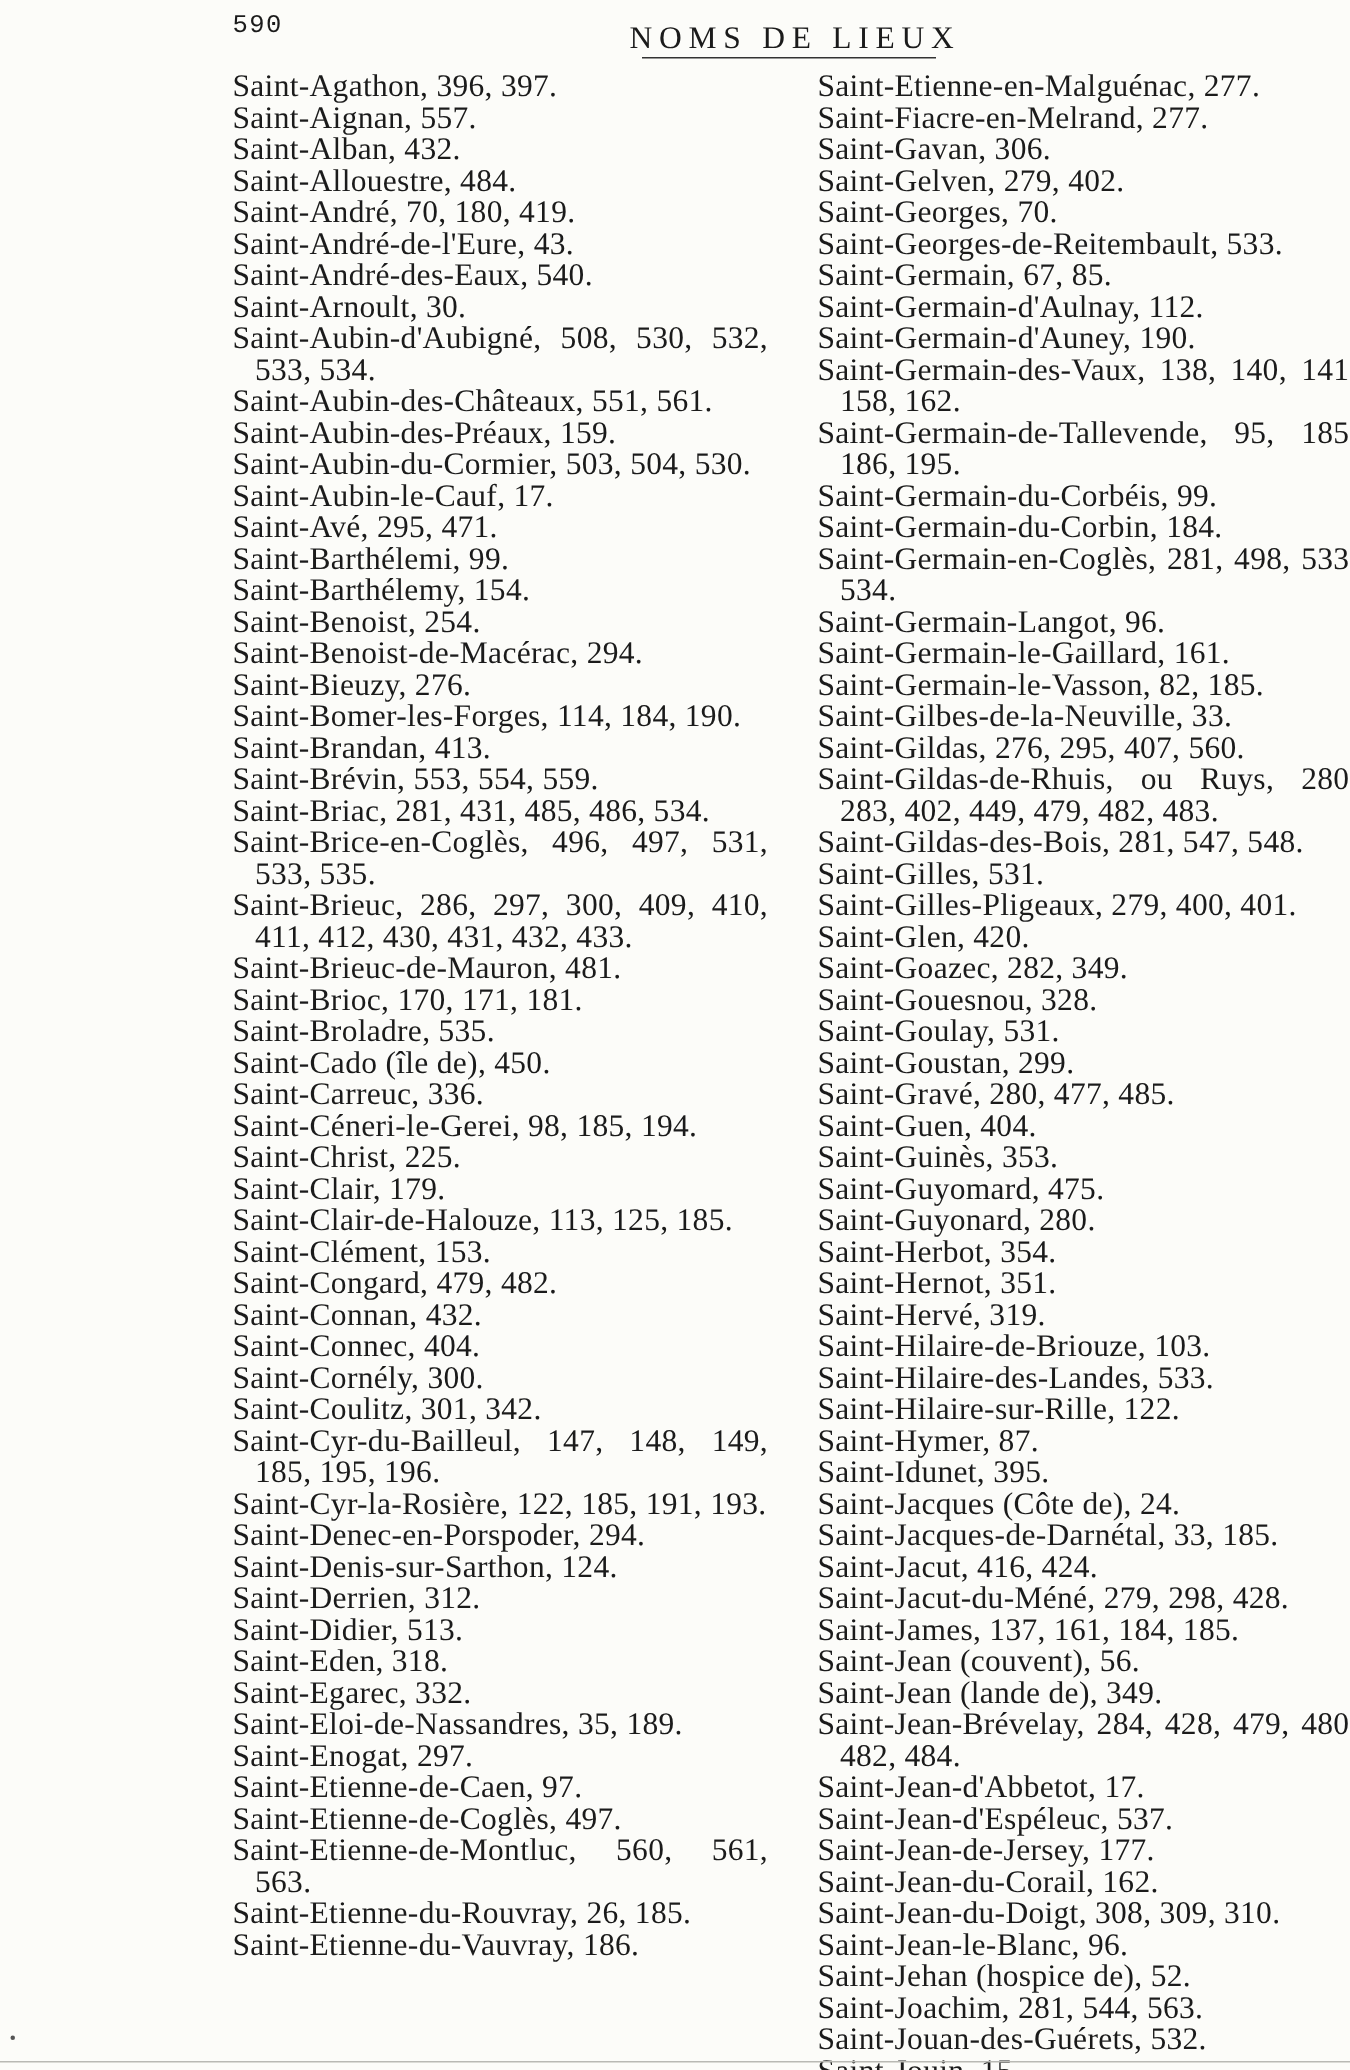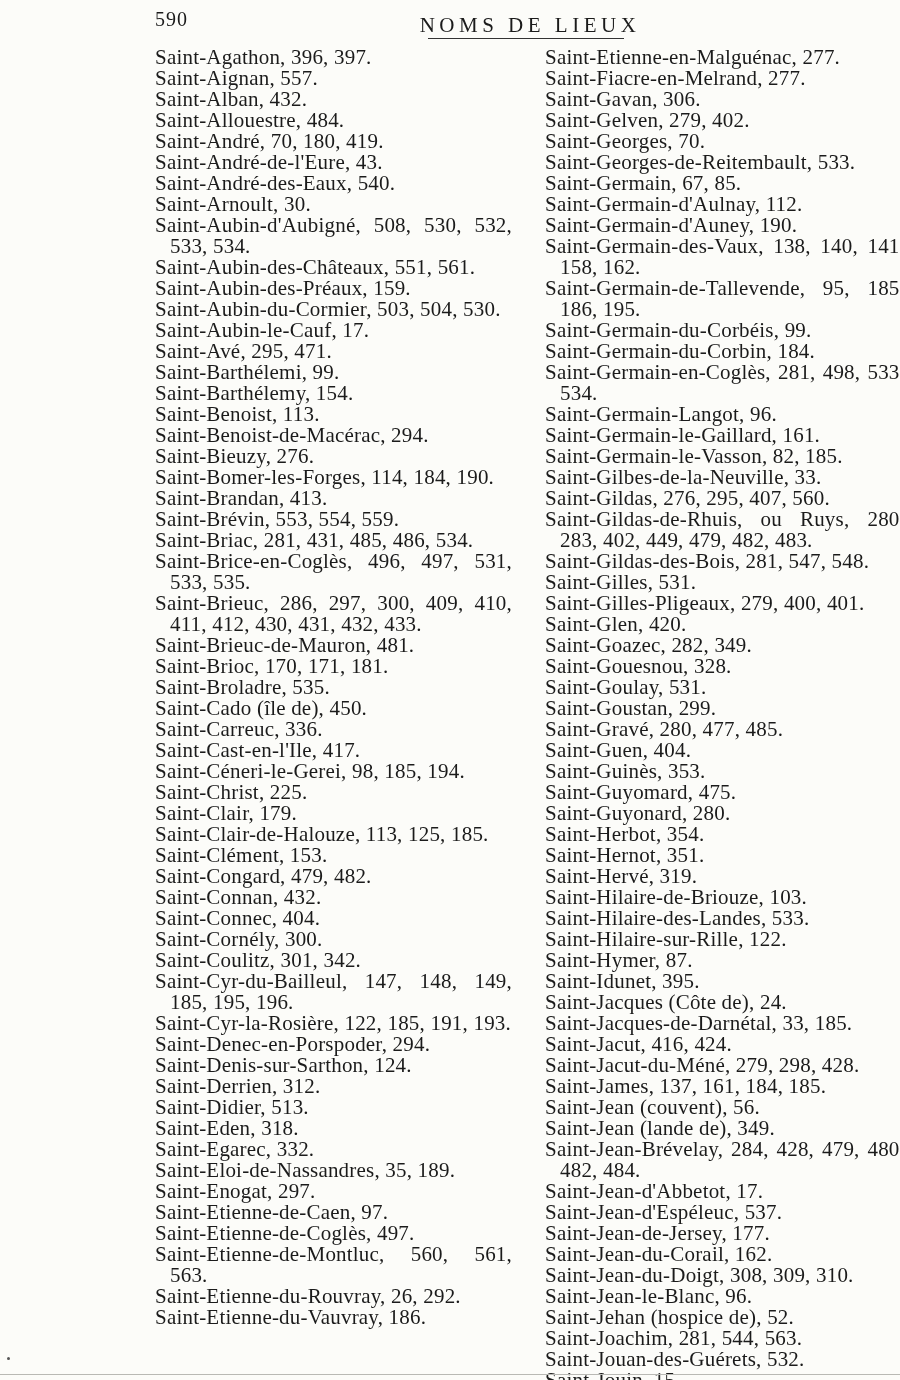--- a/index.html
+++ b/index.html
@@ -18,22 +18,23 @@
     position: absolute;
     top: 6px;
     left: 0;
     width: 100%;
     height: 40px;
   }
   .page-number {
     position: absolute;
     left: 155px;
     top: 2px;
-    font-size: 20px;
+    font-size: 17px;
     letter-spacing: 1px;
+    font-family: Liberation Mono, monospace;
   }
   .running-title {
     position: absolute;
     left: 160px;
     width: 740px;
     top: 7px;
     text-align: center;
     font-size: 21px;
     letter-spacing: 4.5px;
     font-weight: 400;
@@ -105,35 +106,34 @@
       <div class="entry">Saint-André-des-Eaux, 540.</div>
       <div class="entry">Saint-Arnoult, 30.</div>
       <div class="entry">Saint-Aubin-d'Aubigné, 508, 530, 532, 533, 534.</div>
       <div class="entry">Saint-Aubin-des-Châteaux, 551, 561.</div>
       <div class="entry">Saint-Aubin-des-Préaux, 159.</div>
       <div class="entry">Saint-Aubin-du-Cormier, 503, 504, 530.</div>
       <div class="entry">Saint-Aubin-le-Cauf, 17.</div>
       <div class="entry">Saint-Avé, 295, 471.</div>
       <div class="entry">Saint-Barthélemi, 99.</div>
       <div class="entry">Saint-Barthélemy, 154.</div>
-      <div class="entry">Saint-Benoist, 113.</div>
+      <div class="entry">Saint-Benoist, 254.</div>
       <div class="entry">Saint-Benoist-de-Macérac, 294.</div>
       <div class="entry">Saint-Bieuzy, 276.</div>
       <div class="entry">Saint-Bomer-les-Forges, 114, 184, 190.</div>
       <div class="entry">Saint-Brandan, 413.</div>
       <div class="entry">Saint-Brévin, 553, 554, 559.</div>
       <div class="entry">Saint-Briac, 281, 431, 485, 486, 534.</div>
       <div class="entry">Saint-Brice-en-Coglès, 496, 497, 531, 533, 535.</div>
       <div class="entry">Saint-Brieuc, 286, 297, 300, 409, 410, 411, 412, 430, 431, 432, 433.</div>
       <div class="entry">Saint-Brieuc-de-Mauron, 481.</div>
       <div class="entry">Saint-Brioc, 170, 171, 181.</div>
       <div class="entry">Saint-Broladre, 535.</div>
       <div class="entry">Saint-Cado (île de), 450.</div>
       <div class="entry">Saint-Carreuc, 336.</div>
-      <div class="entry">Saint-Cast-en-l'Ile, 417.</div>
       <div class="entry">Saint-Céneri-le-Gerei, 98, 185, 194.</div>
       <div class="entry">Saint-Christ, 225.</div>
       <div class="entry">Saint-Clair, 179.</div>
       <div class="entry">Saint-Clair-de-Halouze, 113, 125, 185.</div>
       <div class="entry">Saint-Clément, 153.</div>
       <div class="entry">Saint-Congard, 479, 482.</div>
       <div class="entry">Saint-Connan, 432.</div>
       <div class="entry">Saint-Connec, 404.</div>
       <div class="entry">Saint-Cornély, 300.</div>
       <div class="entry">Saint-Coulitz, 301, 342.</div>
@@ -143,21 +143,21 @@
       <div class="entry">Saint-Denis-sur-Sarthon, 124.</div>
       <div class="entry">Saint-Derrien, 312.</div>
       <div class="entry">Saint-Didier, 513.</div>
       <div class="entry">Saint-Eden, 318.</div>
       <div class="entry">Saint-Egarec, 332.</div>
       <div class="entry">Saint-Eloi-de-Nassandres, 35, 189.</div>
       <div class="entry">Saint-Enogat, 297.</div>
       <div class="entry">Saint-Etienne-de-Caen, 97.</div>
       <div class="entry">Saint-Etienne-de-Coglès, 497.</div>
       <div class="entry">Saint-Etienne-de-Montluc, 560, 561, 563.</div>
-      <div class="entry">Saint-Etienne-du-Rouvray, 26, 292.</div>
+      <div class="entry">Saint-Etienne-du-Rouvray, 26, 185.</div>
       <div class="entry">Saint-Etienne-du-Vauvray, 186.</div>
     </div>
   <div class="index-column right">
       <div class="entry">Saint-Etienne-en-Malguénac, 277.</div>
       <div class="entry">Saint-Fiacre-en-Melrand, 277.</div>
       <div class="entry">Saint-Gavan, 306.</div>
       <div class="entry">Saint-Gelven, 279, 402.</div>
       <div class="entry">Saint-Georges, 70.</div>
       <div class="entry">Saint-Georges-de-Reitembault, 533.</div>
       <div class="entry">Saint-Germain, 67, 85.</div>

